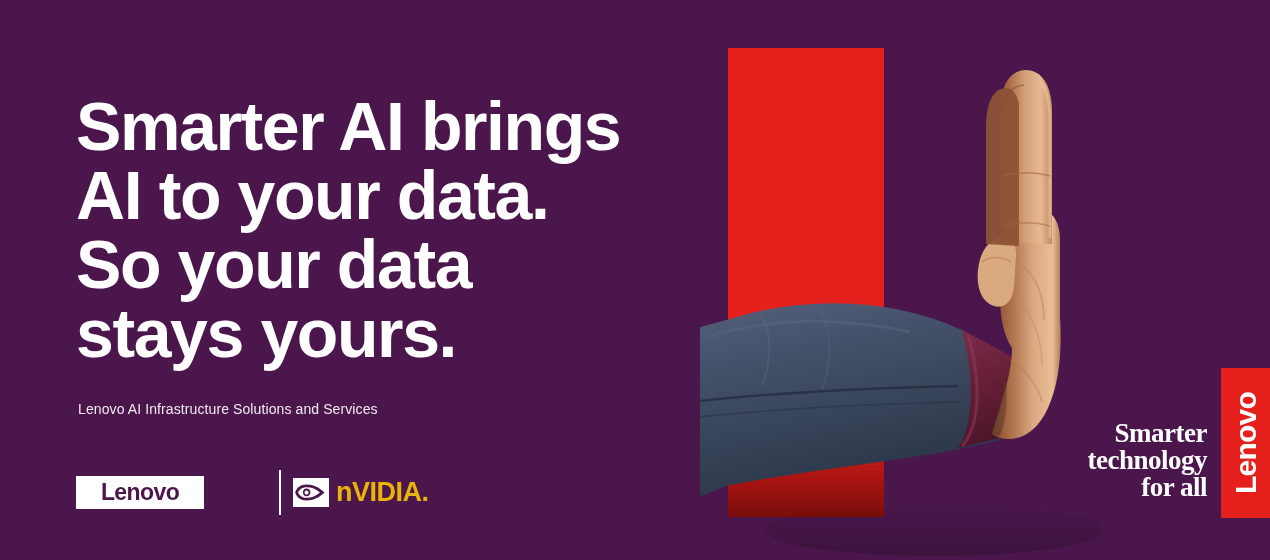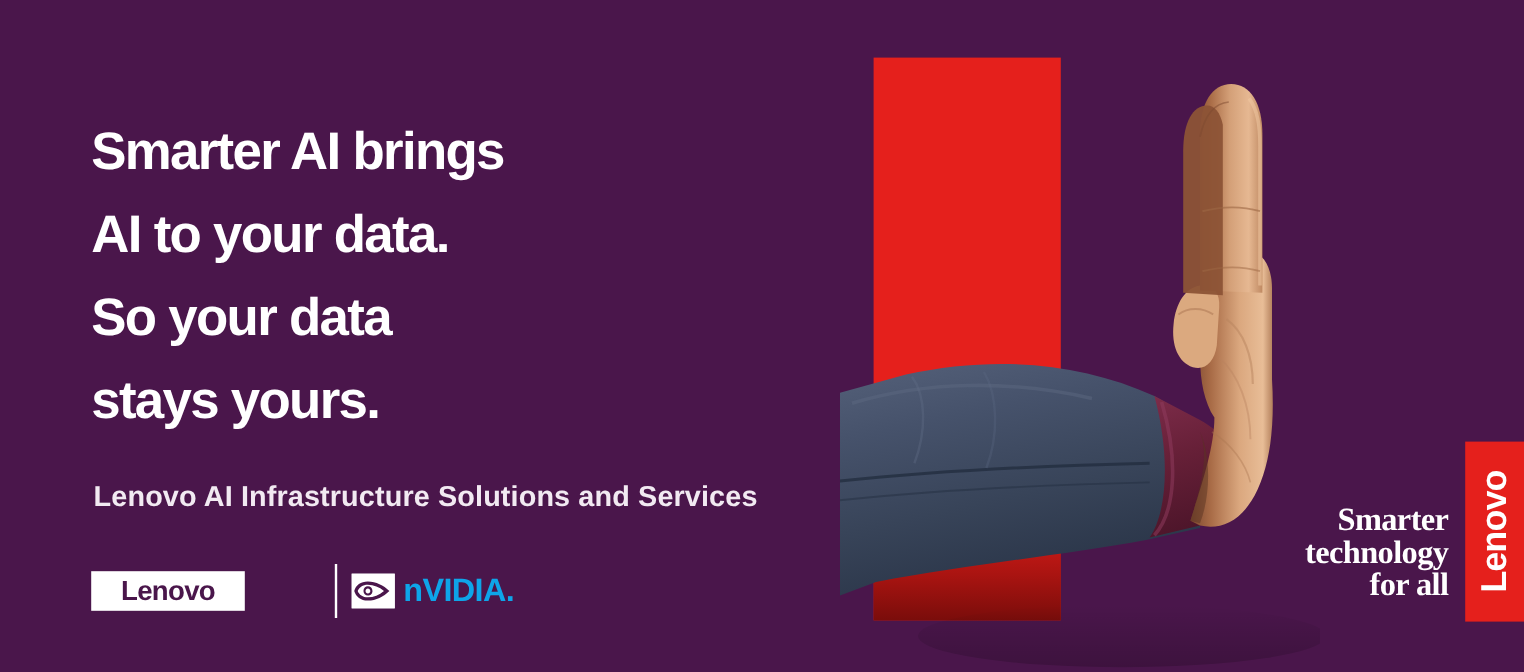--- a/index.html
+++ b/index.html
@@ -16,33 +16,33 @@
     background: #4a164b;
   }
 
   
   .headline {
     position: absolute;
     left: 76px;
     top: 92px;
     width: 620px;
     color: #ffffff;
-    font-size: 44px;
+    font-size: 68px;
     font-weight: bold;
     line-height: 69px;
     letter-spacing: -1.4px;
     white-space: pre-line;
   }
   .subhead {
     position: absolute;
     left: 78px;
     top: 401px;
     color: #f2eaf2;
-    font-size: 24px;
-    font-weight: bold;
+    font-size: 14px;
+    font-weight: normal;
     letter-spacing: 0.1px;
     white-space: nowrap;
   }
 
   
   .lockup {
     position: absolute;
     left: 76px;
     top: 470px;
     display: flex;
@@ -76,21 +76,21 @@
     align-items: center;
   }
   .nvidia-eye {
     width: 36px;
     height: 29px;
     background: #ffffff;
     display: block;
     margin-right: 7px;
   }
   .nvidia-word {
-    color: #0ea5e9;
+    color: #eab308;
     font-size: 27px;
     font-weight: bold;
     letter-spacing: -0.5px;
     line-height: 1;
   }
 
   
   .red-panel {
     position: absolute;
     left: 728px;

